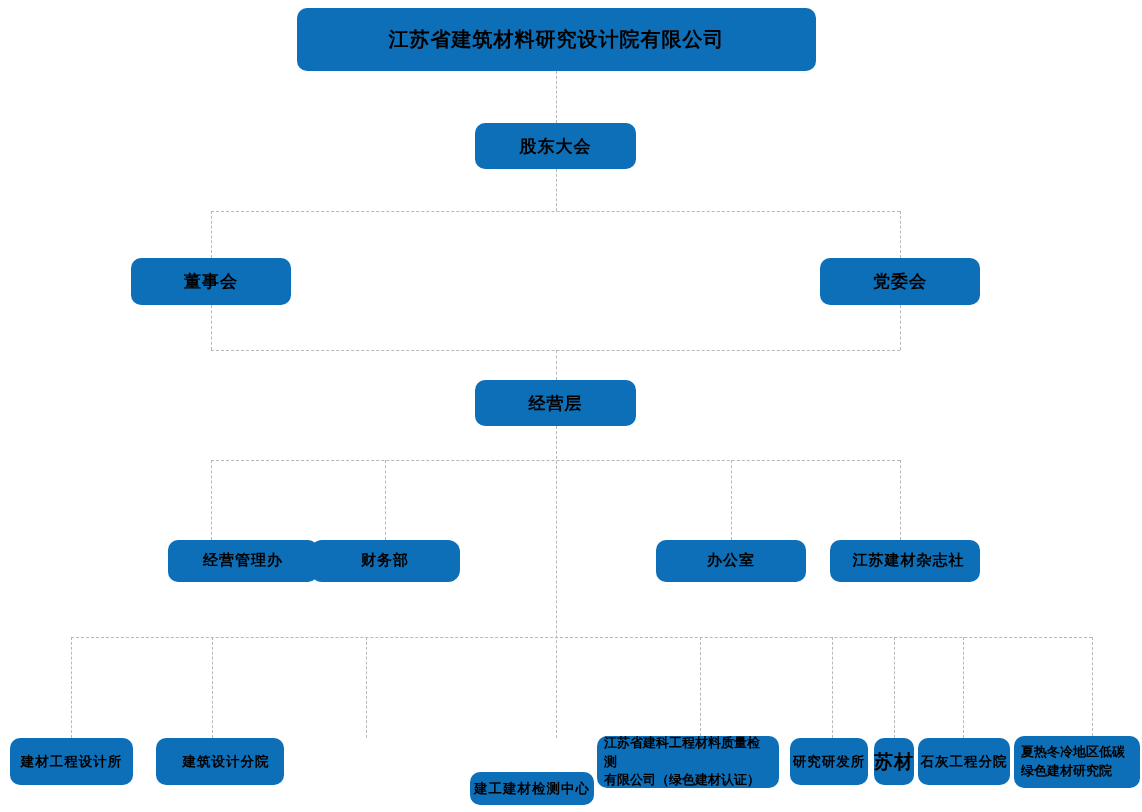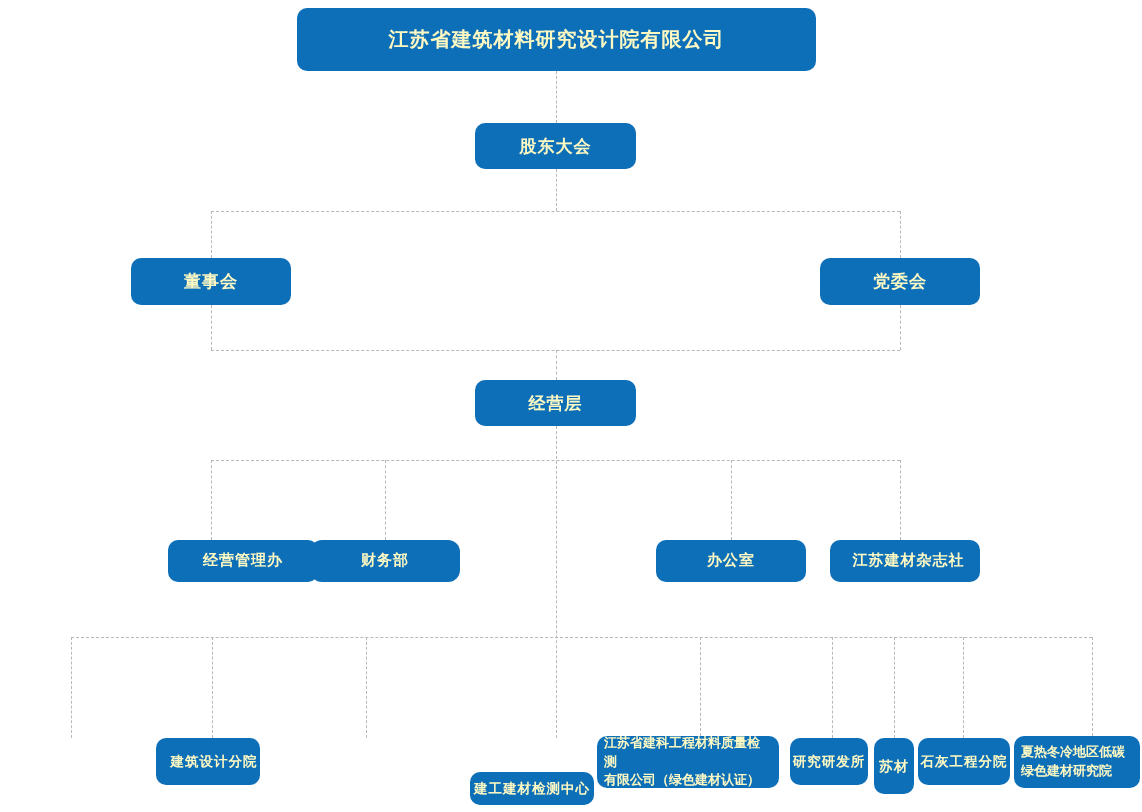--- a/index.html
+++ b/index.html
@@ -15,21 +15,21 @@
   .canvas {
     position: relative;
     width: 1142px;
     height: 812px;
     background: #ffffff;
     overflow: hidden;
   }
   .node {
     position: absolute;
     background: var(--node-blue);
-    color: #fef9c3;
+    color: #000000;
     font-weight: bold;
     display: flex;
     align-items: center;
     justify-content: center;
     text-align: center;
     border-radius: 10px;
     box-sizing: border-box;
     letter-spacing: 1px;
     white-space: pre-line;
     line-height: 1.45;
@@ -57,26 +57,26 @@
   .n-board         { left: 131px; top: 258px; width: 160px; height: 47px; font-size: 17px; }
   .n-party         { left: 820px; top: 258px; width: 160px; height: 47px; font-size: 17px; }
   .n-management    { left: 475px; top: 380px; width: 161px; height: 46px; font-size: 17px; }
 
   .n-dept0 { left: 136px; top: 540px; width: 150px; height: 42px; font-size: 15px; margin-left: 32px; }
   .n-dept1 { left: 310px; top: 540px; width: 150px; height: 42px; font-size: 15px; border-radius: 12px; }
   .n-dept2 { left: 656px; top: 540px; width: 150px; height: 42px; font-size: 15px; }
   .n-dept3 { left: 830px; top: 540px; width: 150px; height: 42px; font-size: 15px; padding-left: 7px; }
 
   .n-sub0 { left: 10px;   top: 738px; width: 123px; height: 47px; font-size: 13.5px; }
-  .n-sub1 { left: 156px;  top: 738px; width: 104px; height: 47px; font-size: 13.5px; padding-left: 12px; }
+  .n-sub1 { left: 156px;  top: 738px; width: 128px; height: 47px; font-size: 13.5px; padding-left: 12px; }
   .n-sub2 { left: 296px;  top: 738px; width: 140px; height: 47px; font-size: 13.5px; }
   .n-sub3 { left: 470px;  top: 772px; width: 124px; height: 33px; font-size: 13.5px; }
   .n-sub4 { left: 597px;  top: 736px; width: 182px; height: 52px; font-size: 13px; }
   .n-sub5 { left: 790px;  top: 738px; width: 78px;  height: 47px; font-size: 13.5px; }
-  .n-sub6 { left: 874px;  top: 738px; width: 40px;  height: 56px; font-size: 14px; }
+  .n-sub6 { left: 874px;  top: 738px; width: 40px;  height: 47px; font-size: 19px; }
   .n-sub7 { left: 918px;  top: 738px; width: 92px;  height: 47px; font-size: 13.5px; }
   .n-sub8 { left: 1014px; top: 736px; width: 126px; height: 52px; font-size: 13px; }
 
   
   .c-v1  { left: 556px; top: 71px;  height: 52px; }
   .c-v2  { left: 556px; top: 169px; height: 42px; }
   .c-h1  { left: 211px; top: 211px; width: 689px; }
   .c-v3  { left: 211px; top: 211px; height: 47px; }
   .c-v4  { left: 900px; top: 211px; height: 47px; }
   .c-v5  { left: 211px; top: 305px; height: 45px; }
@@ -133,20 +133,21 @@
   <div class="node n-shareholders">股东大会</div>
   <div class="node n-board">董事会</div>
   <div class="node n-party">党委会</div>
   <div class="node n-management">经营层</div>
 
   <div class="node n-dept0">经营管理办</div>
   <div class="node n-dept1">财务部</div>
   <div class="node n-dept2">办公室</div>
   <div class="node n-dept3">江苏建材杂志社</div>
 
+  <div class="node n-sub0">建材工程设计所</div>
   <div class="node n-sub1">建筑设计分院</div>
   <div class="node n-sub3">建工建材检测中心</div>
   <div class="node n-sub4 left-align">江苏省建科工程材料质量检测
 有限公司（绿色建材认证）</div>
   <div class="node n-sub5">研究研发所</div>
   <div class="node n-sub6">苏材</div>
   <div class="node n-sub7">石灰工程分院</div>
   <div class="node n-sub8 left-align">夏热冬冷地区低碳
 绿色建材研究院</div>
 

